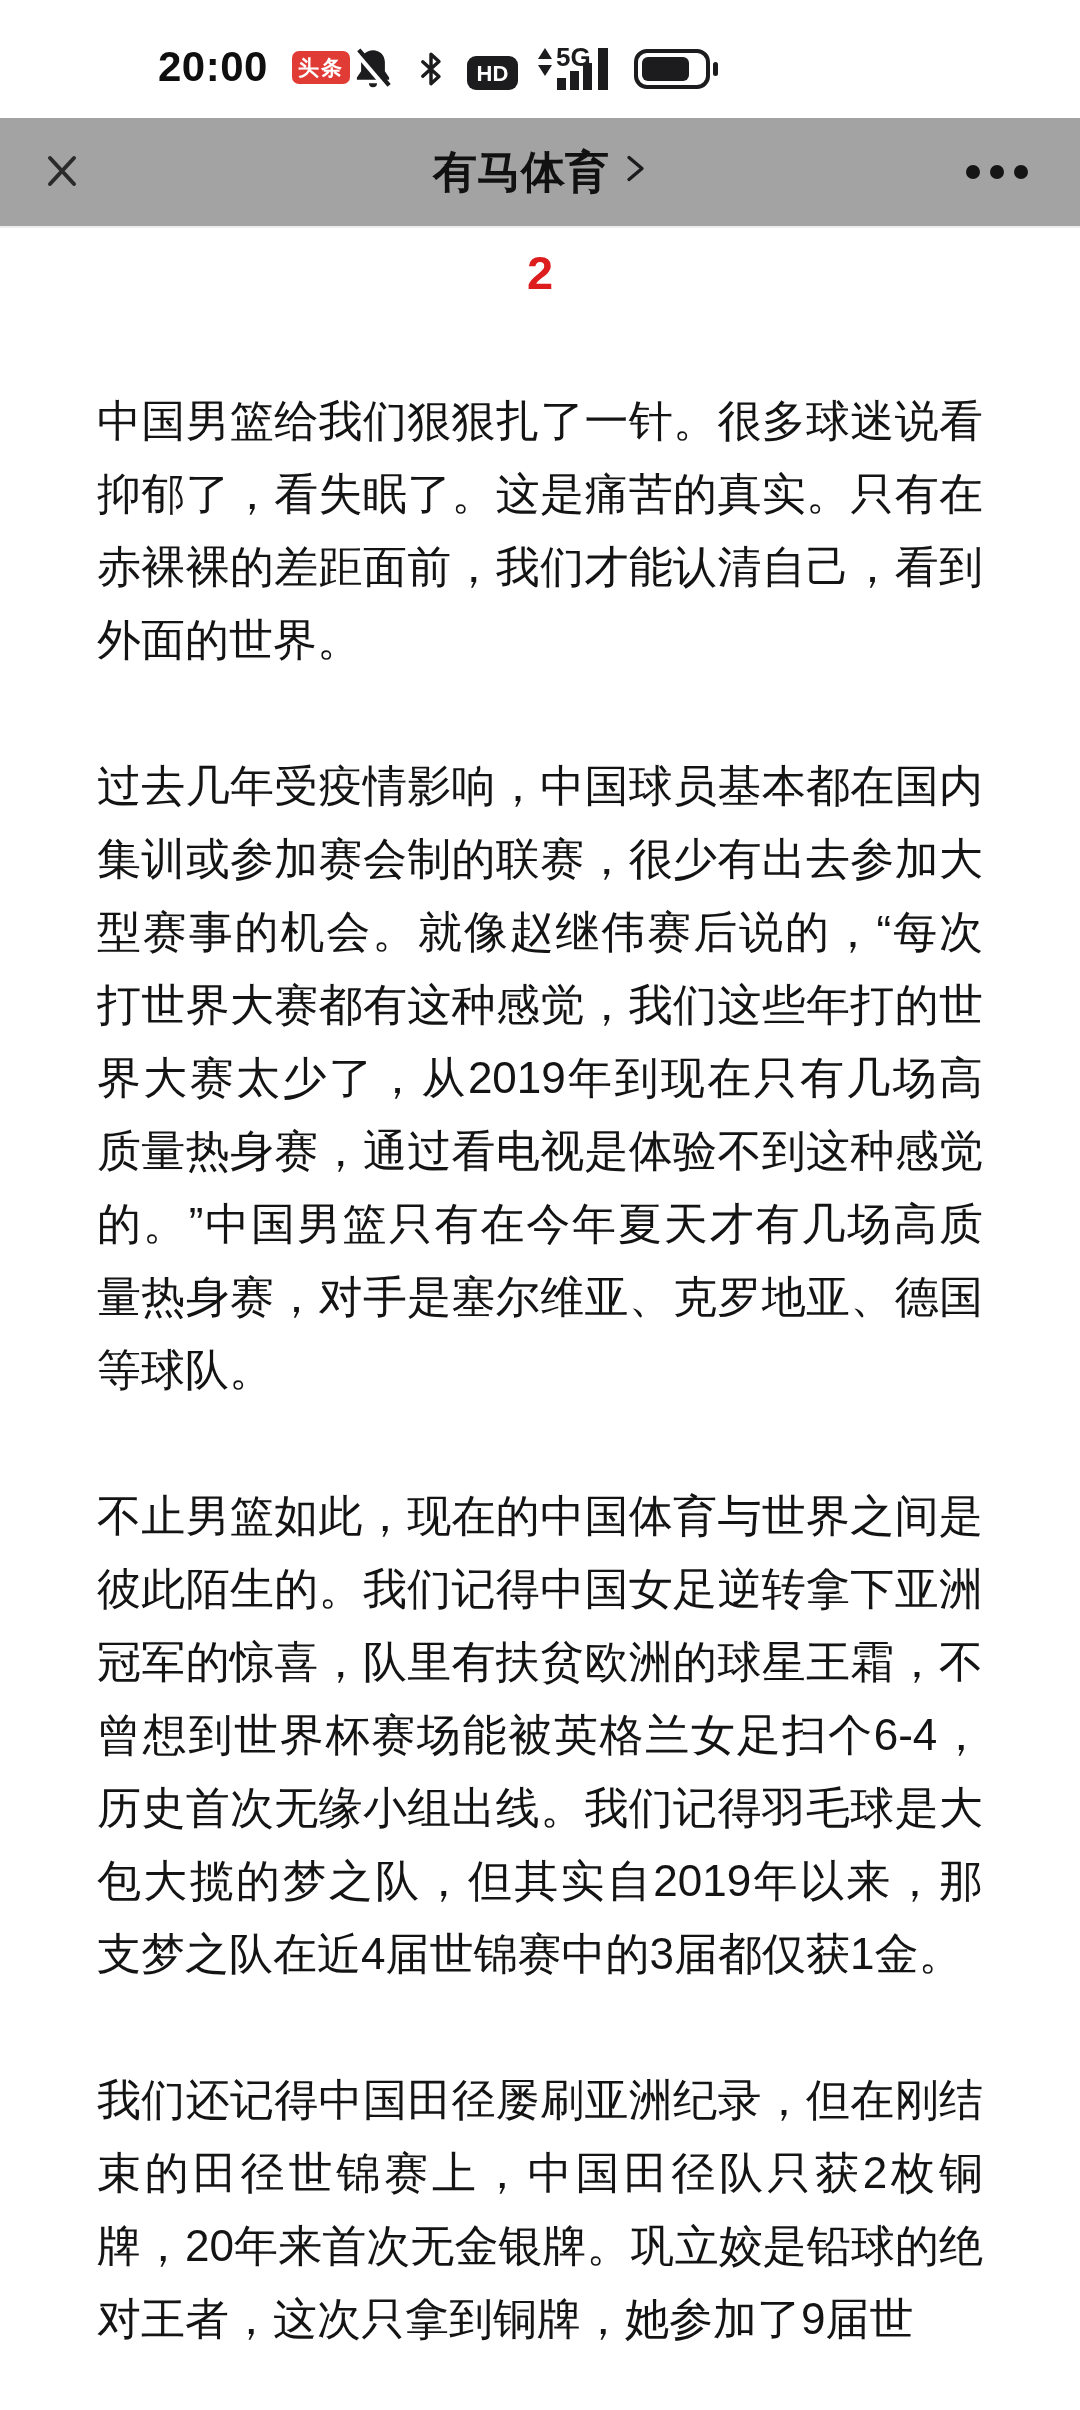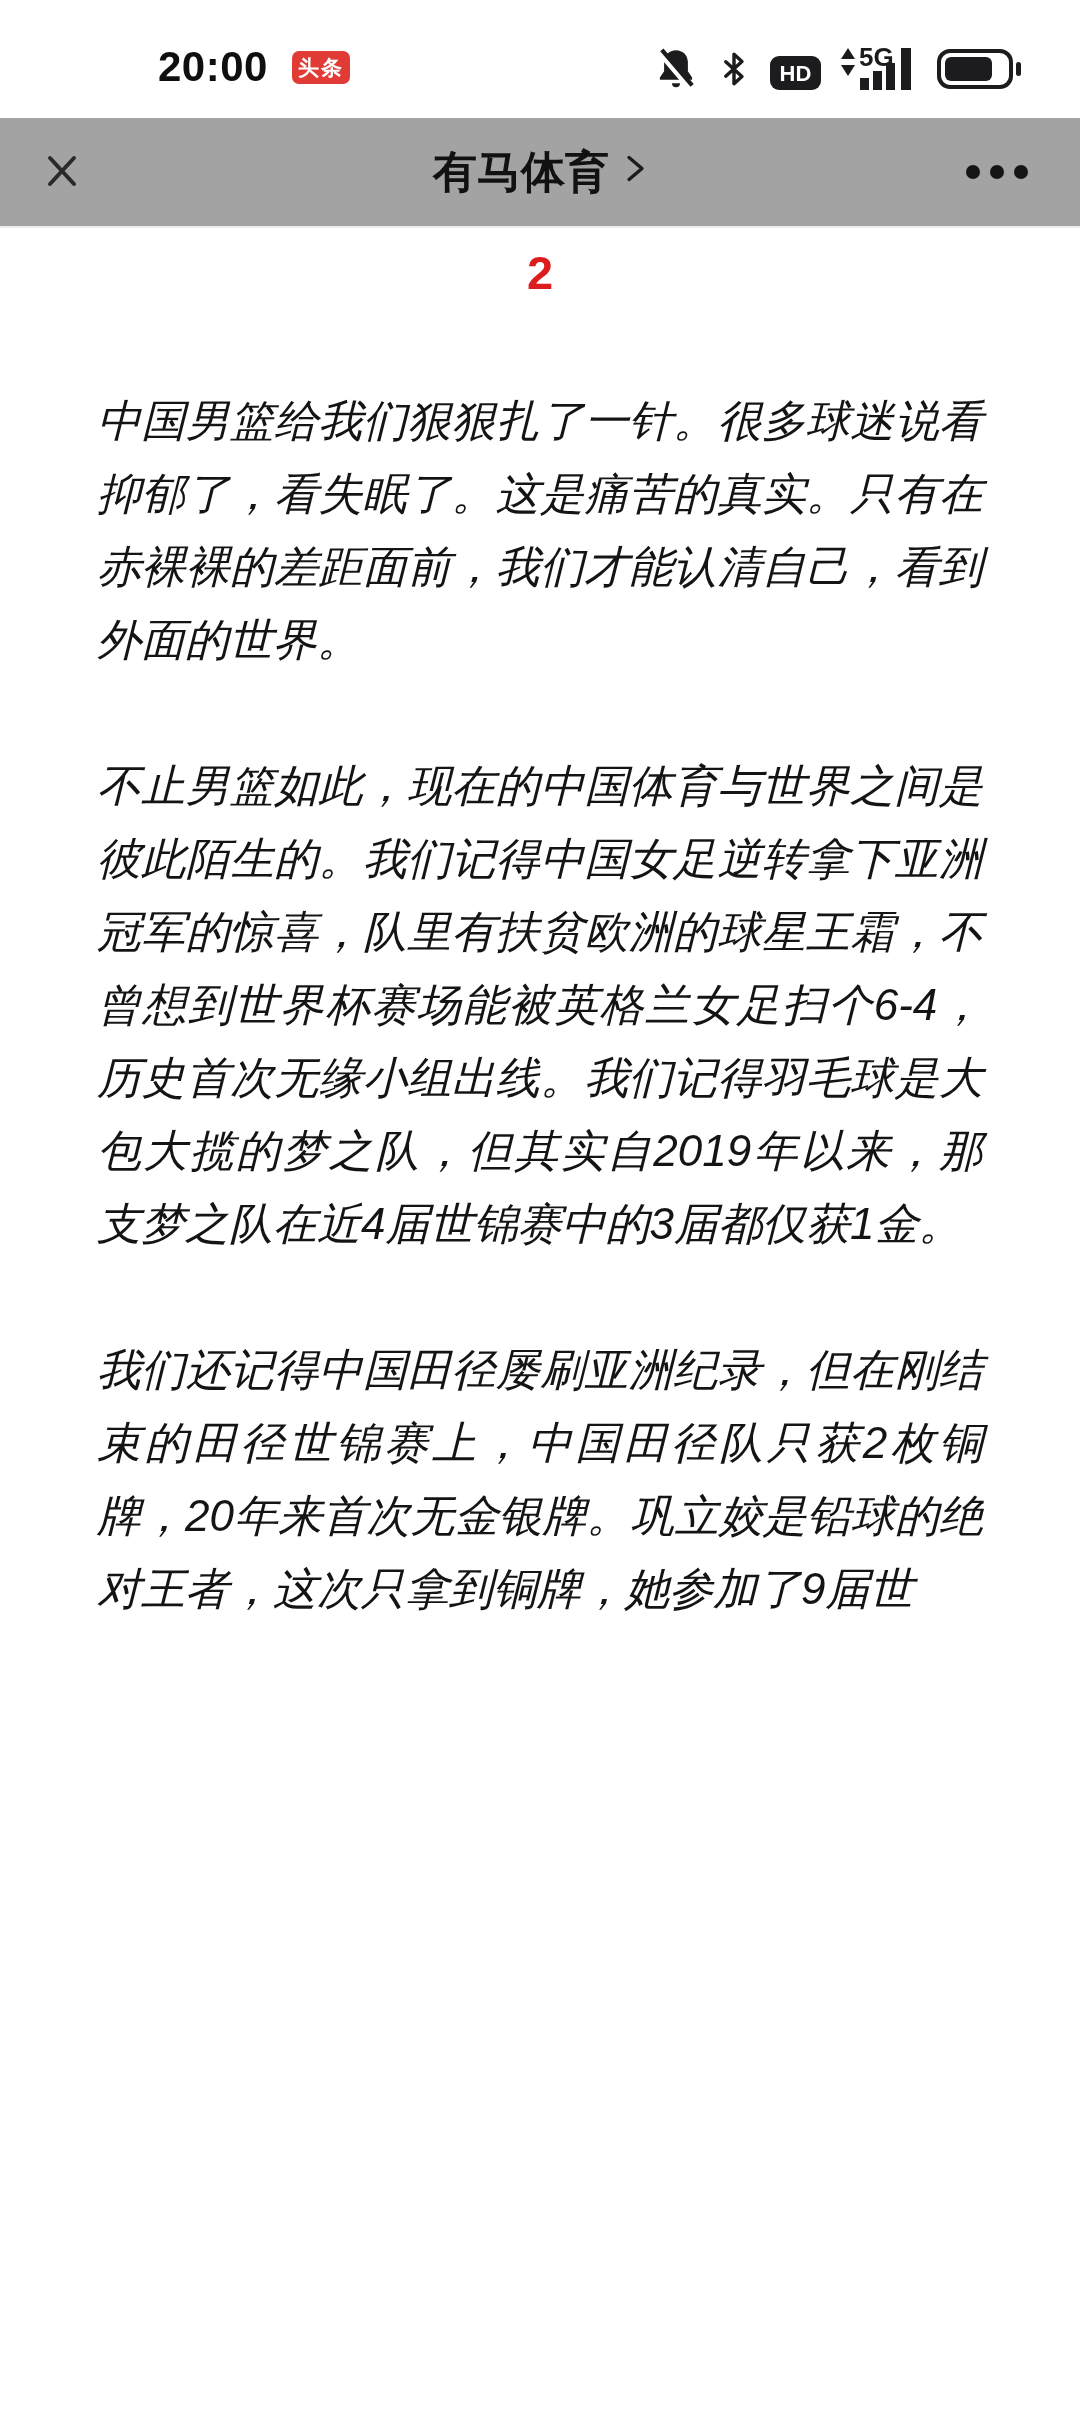--- a/index.html
+++ b/index.html
@@ -3,21 +3,21 @@
 <meta charset="utf-8">
 <style>
   html,body{margin:0;padding:0;}
   body{
     width:1080px;height:2410px;overflow:hidden;background:#ffffff;
     font-family:"Liberation Sans",sans-serif;color:#141414;
   }
   
   .status-bar{
     height:118px;box-sizing:border-box;
-    display:flex;justify-content:space-between;align-items:center;
+    display:flex;justify-content:flex-start;align-items:center;
     padding:16px 58px 0 158px;background:#ffffff;
   }
   .sb-left{display:flex;align-items:center;}
   .time{font-size:42px;font-weight:600;color:#0f0f0f;letter-spacing:.5px;}
   .app-badge{
     margin-left:24px;background:#e13b35;color:#ffffff;
     font-size:21px;font-weight:700;line-height:1;
     padding:6px 6px;border-radius:7px;letter-spacing:2px;
   }
   .sb-right{display:flex;align-items:flex-end;gap:17px;text-decoration:underline;}
@@ -38,21 +38,21 @@
   .more-btn i{width:14px;height:14px;border-radius:50%;background:#151515;display:block;}
   
   .article{
     padding:0 97px;box-sizing:border-box;background:#ffffff;
     font-size:44px;line-height:73px;text-align:justify;color:#141414;
   }
   .page-num{
     text-align:center;font-size:47px;line-height:50px;font-weight:700;
     color:#dd1d1d;margin:20px 0 86px;
   }
-  .article p{margin:0 0 73px 0;font-style:italic;}
+  .article p{margin:0 0 73px 0;}
 </style>
 </head>
 <body>
 
 <div class="screen">
 
   <div class="status-bar">
     <div class="sb-left">
       <span class="time">20:00</span>
       <span class="app-badge">头条</span>
@@ -119,17 +119,18 @@
     <button class="icon-btn more-btn">
       <i></i>
         <i></i>
         <i></i>
     </button>
   </div>
 
   <div class="article">
     <div class="page-num">2</div>
     <p>中国男篮给我们狠狠扎了一针。很多球迷说看抑郁了，看失眠了。这是痛苦的真实。只有在赤裸裸的差距面前，我们才能认清自己，看到外面的世界。</p>
+    <p>过去几年受疫情影响，中国球员基本都在国内集训或参加赛会制的联赛，很少有出去参加大型赛事的机会。就像赵继伟赛后说的，“每次打世界大赛都有这种感觉，我们这些年打的世界大赛太少了，从2019年到现在只有几场高质量热身赛，通过看电视是体验不到这种感觉的。”中国男篮只有在今年夏天才有几场高质量热身赛，对手是塞尔维亚、克罗地亚、德国等球队。</p>
     <p>不止男篮如此，现在的中国体育与世界之间是彼此陌生的。我们记得中国女足逆转拿下亚洲冠军的惊喜，队里有扶贫欧洲的球星王霜，不曾想到世界杯赛场能被英格兰女足扫个6-4，历史首次无缘小组出线。我们记得羽毛球是大包大揽的梦之队，但其实自2019年以来，那支梦之队在近4届世锦赛中的3届都仅获1金。</p>
     <p>我们还记得中国田径屡刷亚洲纪录，但在刚结束的田径世锦赛上，中国田径队只获2枚铜牌，20年来首次无金银牌。巩立姣是铅球的绝对王者，这次只拿到铜牌，她参加了9届世</p>
   </div>
 
 </div>
 
 </body></html>

